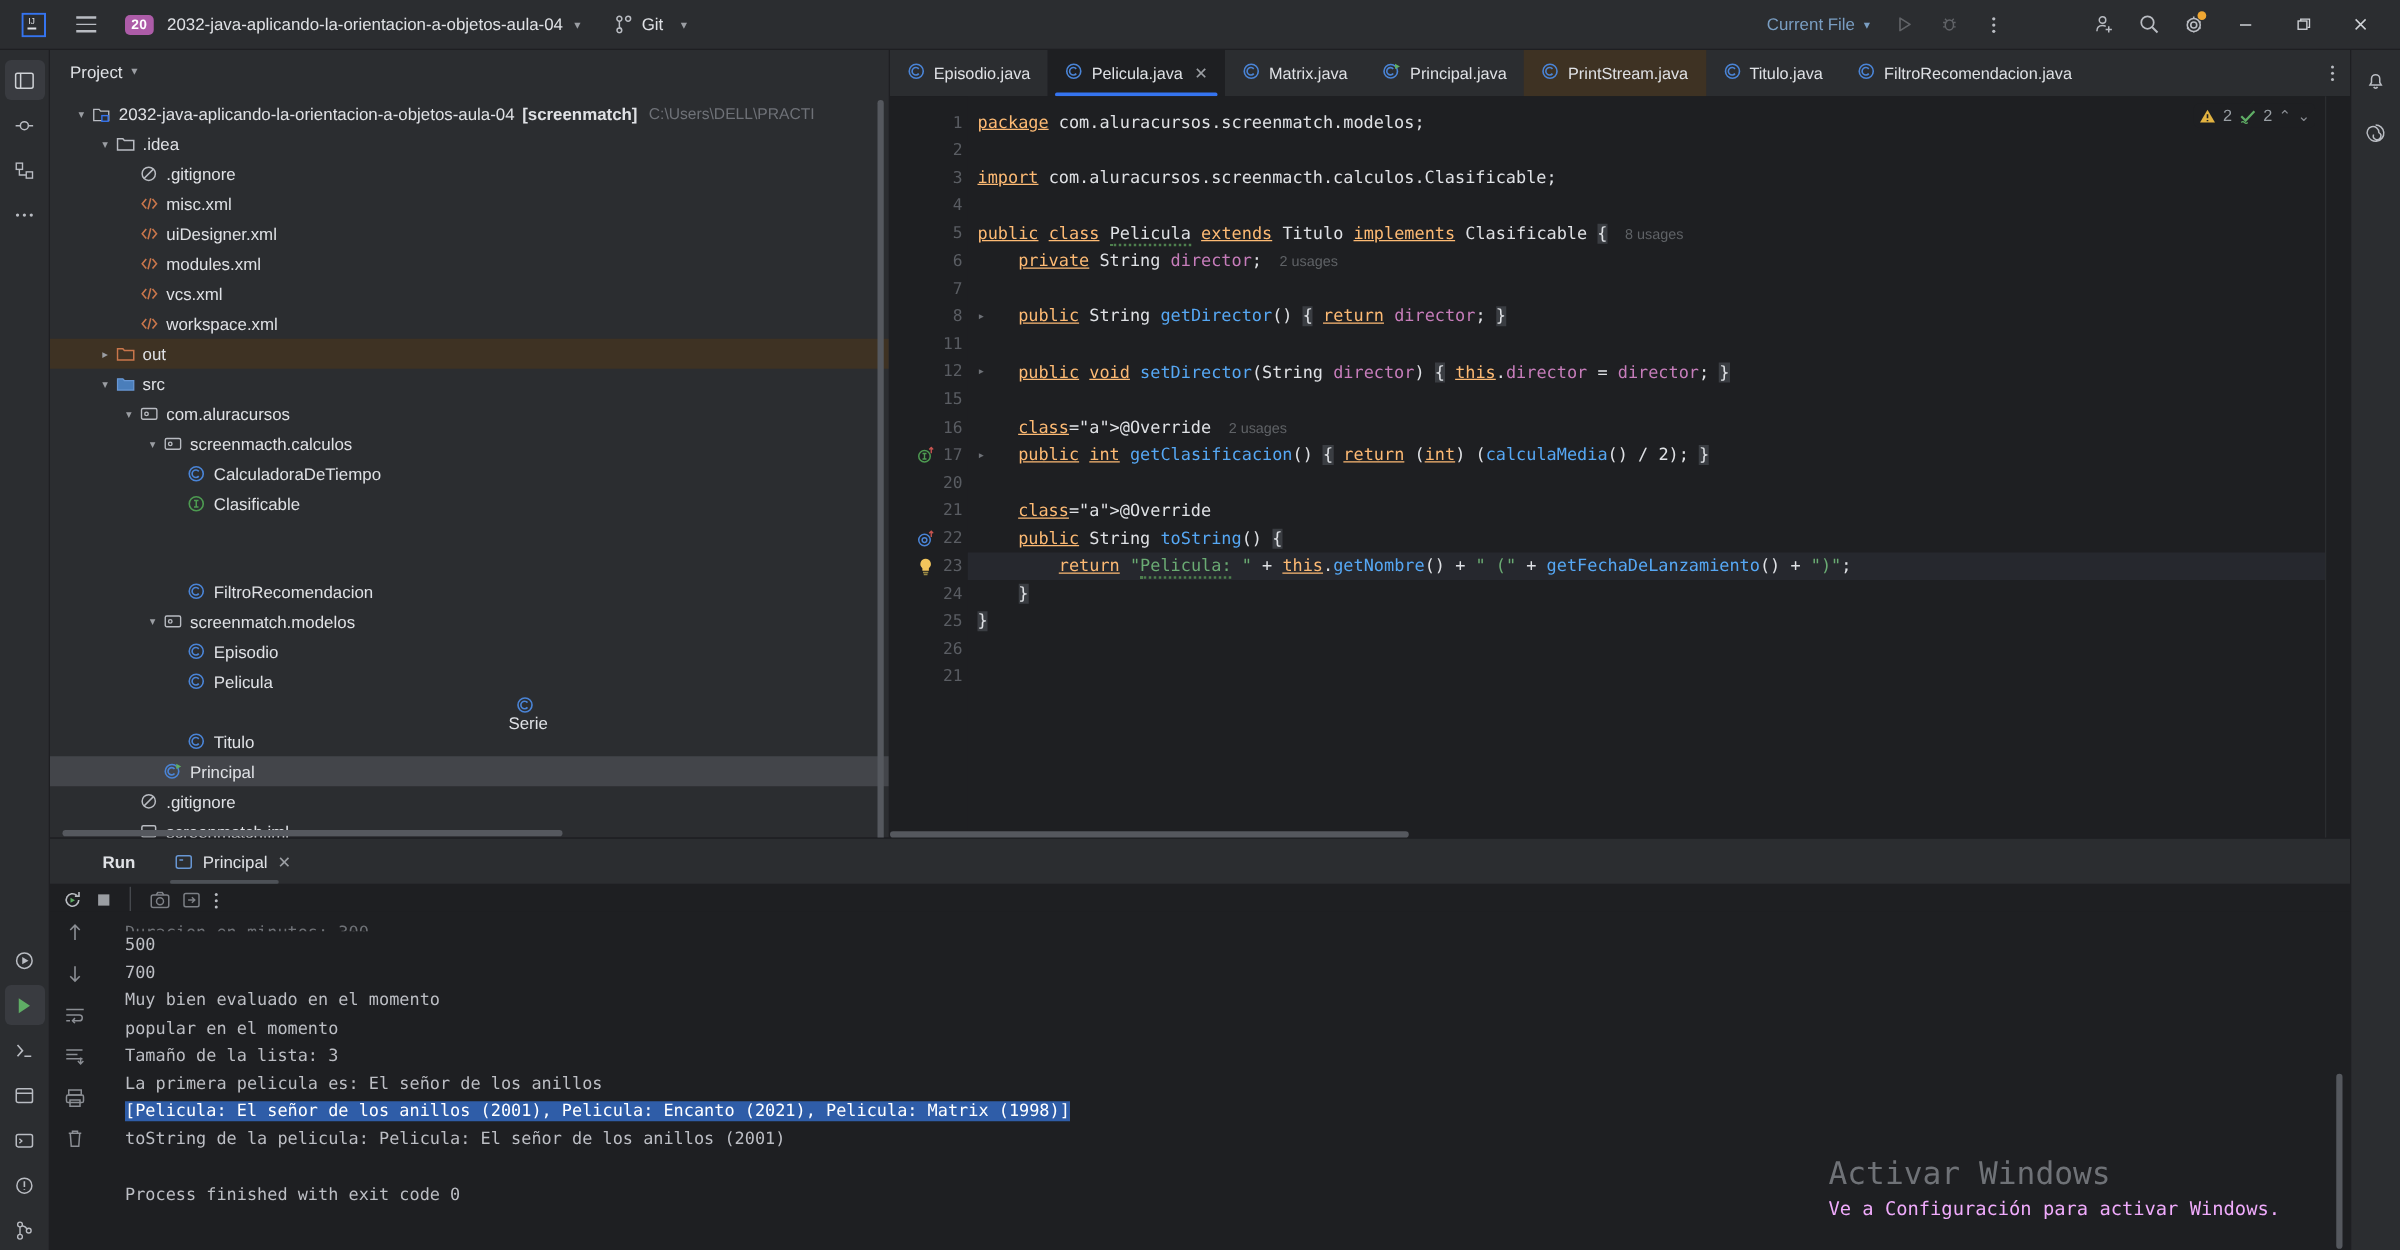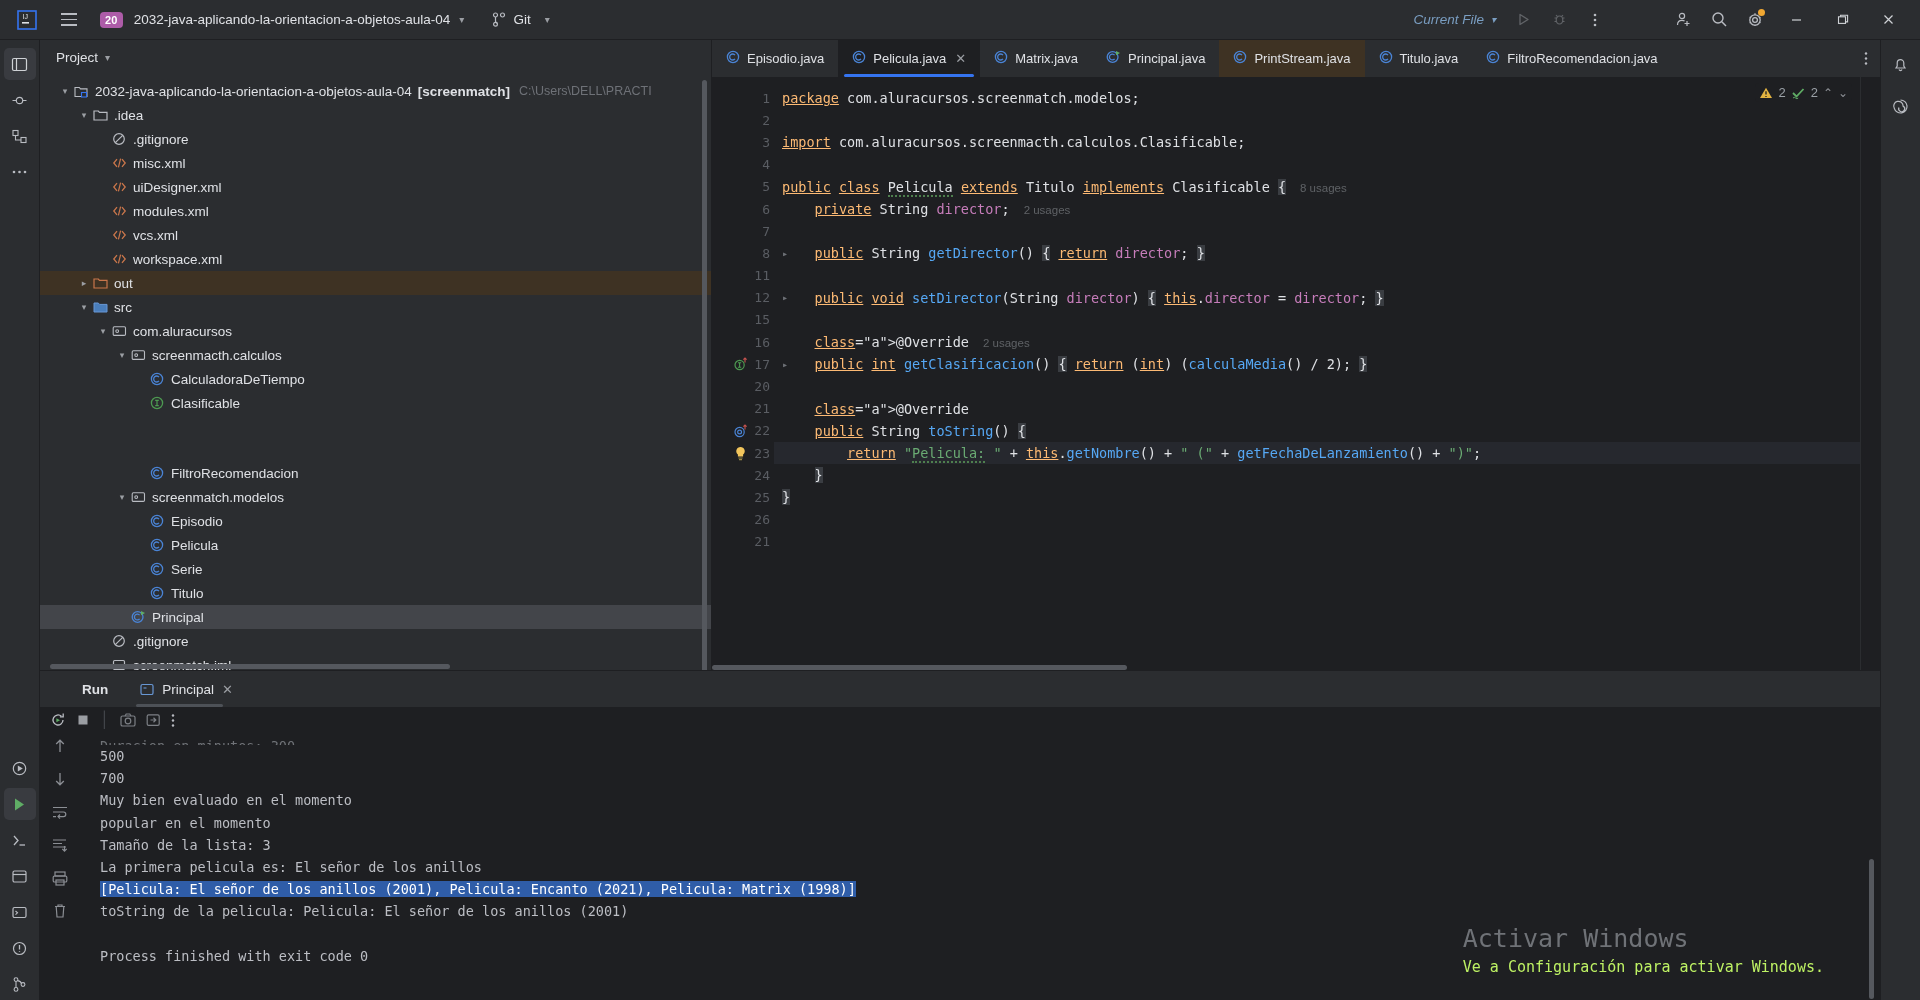--- a/index.html
+++ b/index.html
@@ -32,21 +32,21 @@
   .proj-badge {
     background: #AD5CA8; color: #fff; font-size: 11px; font-weight: bold;
     border-radius: 4px; padding: 2px 5px; margin-left: 12px; letter-spacing: .2px;
   }
   .proj-name { font-size: 13.5px; color: #dfe1e5; margin-left: 9px; }
   .chev { color: #9b9ea3; font-size: 10px; margin-left: 7px; }
   .git-wrap { display:flex; align-items:center; margin-left: 26px; gap: 7px; }
   .git-label { font-size: 13.5px; color: #dfe1e5; }
   .tb-spacer { flex: 1; }
   .tb-right { display: flex; align-items: center; gap: 2px; padding-right: 4px; }
-  .cur-file { font-size: 13.5px; color: #7a9ec2; display:flex; align-items:center; gap:7px; padding: 0 8px; cursor:pointer;font-style:italic;}
+  .cur-file { font-size: 13.5px; color: #7a9ec2; display:flex; align-items:center; gap:7px; padding: 0 8px; cursor:pointer;}
   .ticon { width: 34px; height: 30px; display:flex; align-items:center; justify-content:center; cursor:pointer; position:relative;}
   .ticon.dim { opacity: .38; }
   .wbtn { width: 44px; height: 34px; display:flex; align-items:center; justify-content:center; cursor:pointer; }
   .gear-dot { position:absolute; top:4px; right:7px; width:7px; height:7px; border-radius:50%; background:#f0a732;}
 
   
   .body { flex: 1; display: flex; min-height: 0; }
 
   
   .toolstrip {
@@ -163,21 +163,21 @@
   .cline.clipped { color:#6f7277; height: 10px; overflow:hidden; }
   .selbg { background: #2F5DA8; color: #ffffff; }
   .console-vscroll { position:absolute; right: 6px; top: 130px; width: 5px; height: 140px; background:#55585e; border-radius:3px;}
   .top-run-icons { display:flex; align-items:center; gap: 10px; padding: 4px 0 0 10px;}
 
   
   .watermark {
     position: absolute; right: 56px; bottom: 22px; text-align: left; pointer-events: none;
   }
   .wm1 { font-size: 25px; color: #6f7277; line-height: 1.3; }
-  .wm2 { font-size: 15px; color: #bef264; }
+  .wm2 { font-size: 15px; color: #f0abfc; }
 
   
   svg { display:block; }
 </style>
 </head>
 <body>
 
 <div class="app">
 
   <div class="titlebar">
@@ -580,21 +580,21 @@
                 <span class="ic">
                   <span style="display: inline-flex;">
                     <svg width="14" height="14" viewBox="0 0 14 14">
                       <circle cx="7" cy="7" r="5.6" fill="none" stroke="#4A84D6" stroke-width="1.3"></circle>
                       <path d="M9 5.1 a3 3 0 1 0 0 3.8" fill="none" stroke="#4A84D6" stroke-width="1.3"></path>
                     </svg>
                   </span>
                 </span>
                 <span class="lbl">Pelicula</span>
               </div>
-              <div class="row" style="padding-left: 94px;">
+              <div class="row" style="padding-left: 94px; flex-direction: column;">
                 <span class="arrow"></span>
                 <span class="ic">
                   <span style="display: inline-flex;">
                     <svg width="14" height="14" viewBox="0 0 14 14">
                       <circle cx="7" cy="7" r="5.6" fill="none" stroke="#4A84D6" stroke-width="1.3"></circle>
                       <path d="M9 5.1 a3 3 0 1 0 0 3.8" fill="none" stroke="#4A84D6" stroke-width="1.3"></path>
                     </svg>
                   </span>
                 </span>
                 <span class="lbl">Serie</span>

